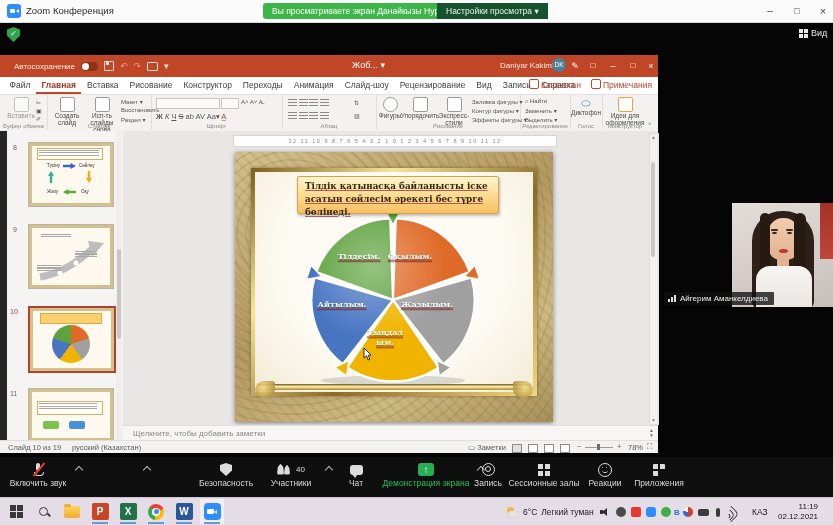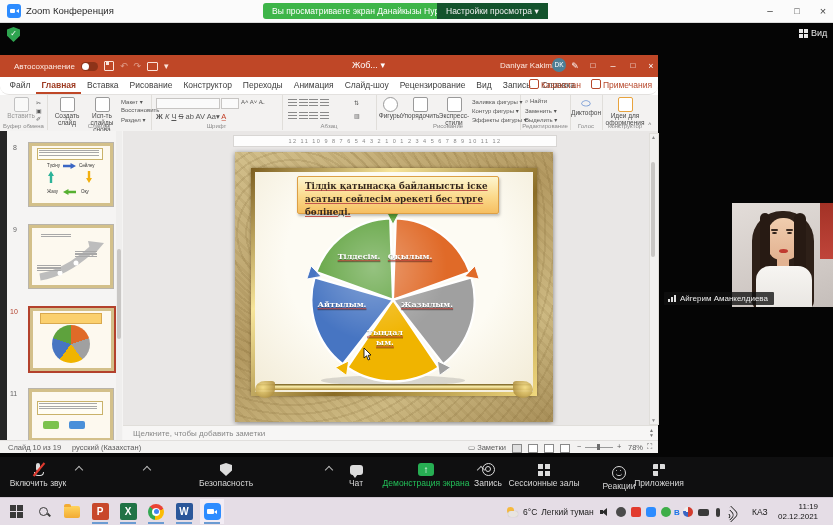--- a/index.html
+++ b/index.html
@@ -42,21 +42,21 @@
   .monitor{width:9px;height:7px;border:1px solid #fbe3da;border-radius:1px;}
   #ppt-doctitle{left:352px;top:5px;font-size:9px;color:#fff;}
   #ppt-search{left:248px;top:3.5px;width:162px;height:14px;background:#eec3b3;border-radius:2px;color:#6e2c18;font-size:8px;line-height:14px;padding-left:18px;}
   .search-glass{position:absolute;left:5px;top:3px;width:6px;height:6px;border:1px solid #6e2c18;border-radius:50%;}
   .search-glass:after{content:"";position:absolute;left:5px;top:5.5px;width:3px;height:1px;background:#6e2c18;transform:rotate(45deg);}
   #ppt-user{left:500px;top:6px;font-size:8px;color:#fdeae2;}
   #ppt-avatar{left:552px;top:3px;width:14px;height:14px;border-radius:50%;background:#4e7f95;color:#fff;font-size:6.5px;text-align:center;line-height:14px;}
   .ppt-ctrl{top:4px;color:#fff;font-size:9px;width:14px;text-align:center;line-height:14px;}
 
   
-  #ppt-menubar{left:0;top:22px;width:658px;height:18px;background:#fff;border-bottom:1px solid #e3e1df;display:flex;align-items:center;padding-left:4px;box-sizing:border-box;border-radius:9px;}
+  #ppt-menubar{left:0;top:22px;width:658px;height:18px;background:#fff;border-bottom:1px solid #e3e1df;display:flex;align-items:center;padding-left:4px;box-sizing:border-box;}
   .ppt-tab{font-size:8.5px;color:#404040;padding:0 5.5px;line-height:17px;}
   .ppt-tab.active{font-weight:bold;color:#9e3a21;box-shadow:inset 0 -2px 0 #bf4727;}
   .menubar-right{position:absolute;right:6px;top:2px;display:flex;gap:10px;font-size:8.5px;color:#b7472a;}
   .mr-ico{display:inline-block;width:8px;height:8px;border:1px solid #b7472a;border-radius:2px;margin-right:2px;vertical-align:-1px;}
 
   
   #ppt-ribbon{left:0;top:40px;width:658px;height:36px;background:#f3f2f1;border-bottom:1px solid #d6d4d2;font-size:6.5px;color:#555;}
   .rgroup{position:absolute;top:0;height:35px;border-right:1px solid #e0deda;}
   .rglabel{position:absolute;bottom:1px;left:0;right:0;text-align:center;font-size:6px;color:#8a8a8a;}
   .rbig{position:absolute;top:2px;display:flex;flex-direction:column;align-items:center;text-align:center;line-height:1.05;color:#4a4a4a;}
@@ -512,20 +512,27 @@
       <span>Включить звук</span>
     </div>
     <span class="chev" style="left:76px;"></span>
     <span class="chev" style="left:144px;"></span>
     <div class="zbtn" style="left:196px;width:60px;">
       <span class="zic">
           <span class="shield"></span>
         </span>
       <span>Безопасность</span>
     </div>
+    <div class="zbtn" style="left:262px;width:58px;">
+      <span class="zic">
+          <span class="people"></span>
+          <span class="pcount">40</span>
+        </span>
+      <span>Участники</span>
+    </div>
     <span class="chev" style="left:326px;"></span>
     <div class="zbtn" style="left:338px;width:36px;">
       <span class="zic">
           <span class="bubble"></span>
         </span>
       <span>Чат</span>
     </div>
     <div class="zbtn" style="left:378px;width:96px;color:#23c159;">
       <span class="zic">
           <span class="share-ico">↑</span>
@@ -538,21 +545,21 @@
           <span class="rec"></span>
         </span>
       <span>Запись</span>
     </div>
     <div class="zbtn" style="left:504px;width:80px;">
       <span class="zic">
           <span class="rooms-ico"></span>
         </span>
       <span>Сессионные залы</span>
     </div>
-    <div class="zbtn" style="left:596px;width:46px;justify-content:center;">
+    <div class="zbtn" style="left:582px;width:46px;">
       <span class="zic">
           <span class="smiley"></span>
         </span>
       <span>Реакции</span>
     </div>
     <div class="zbtn" style="left:628px;width:62px;">
       <span class="zic">
           <span class="apps-ico"></span>
         </span>
       <span>Приложения</span>

